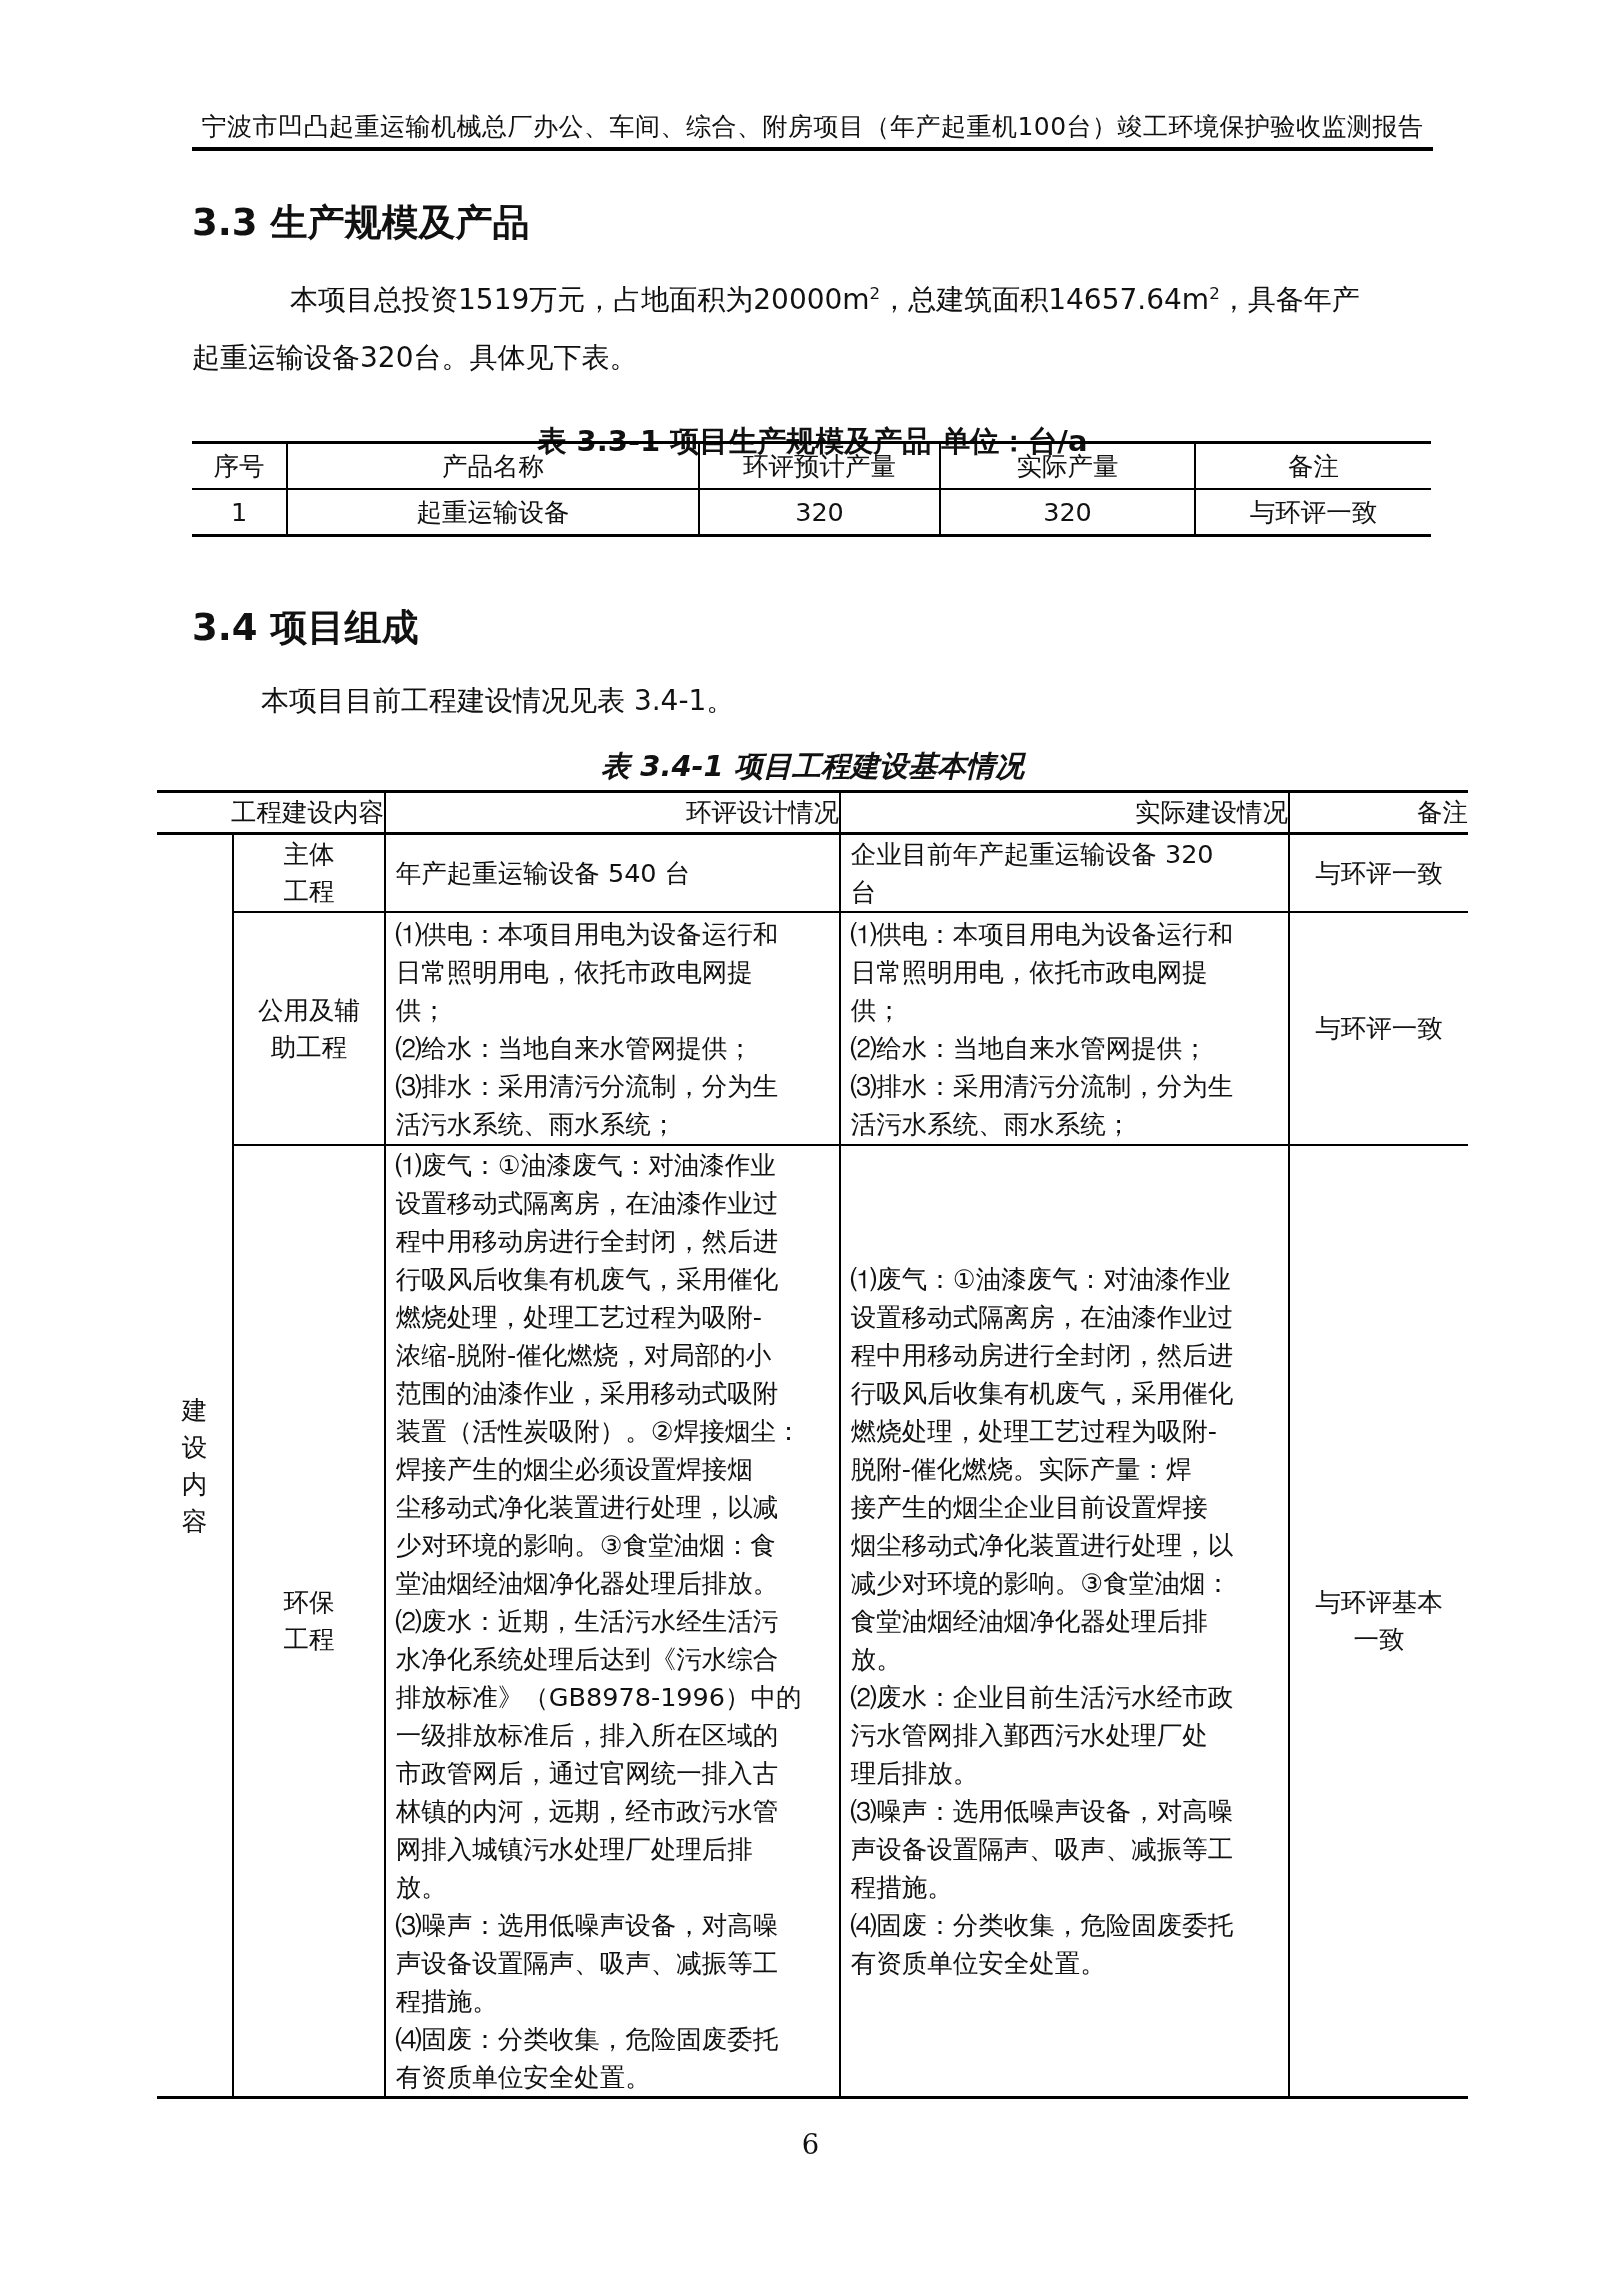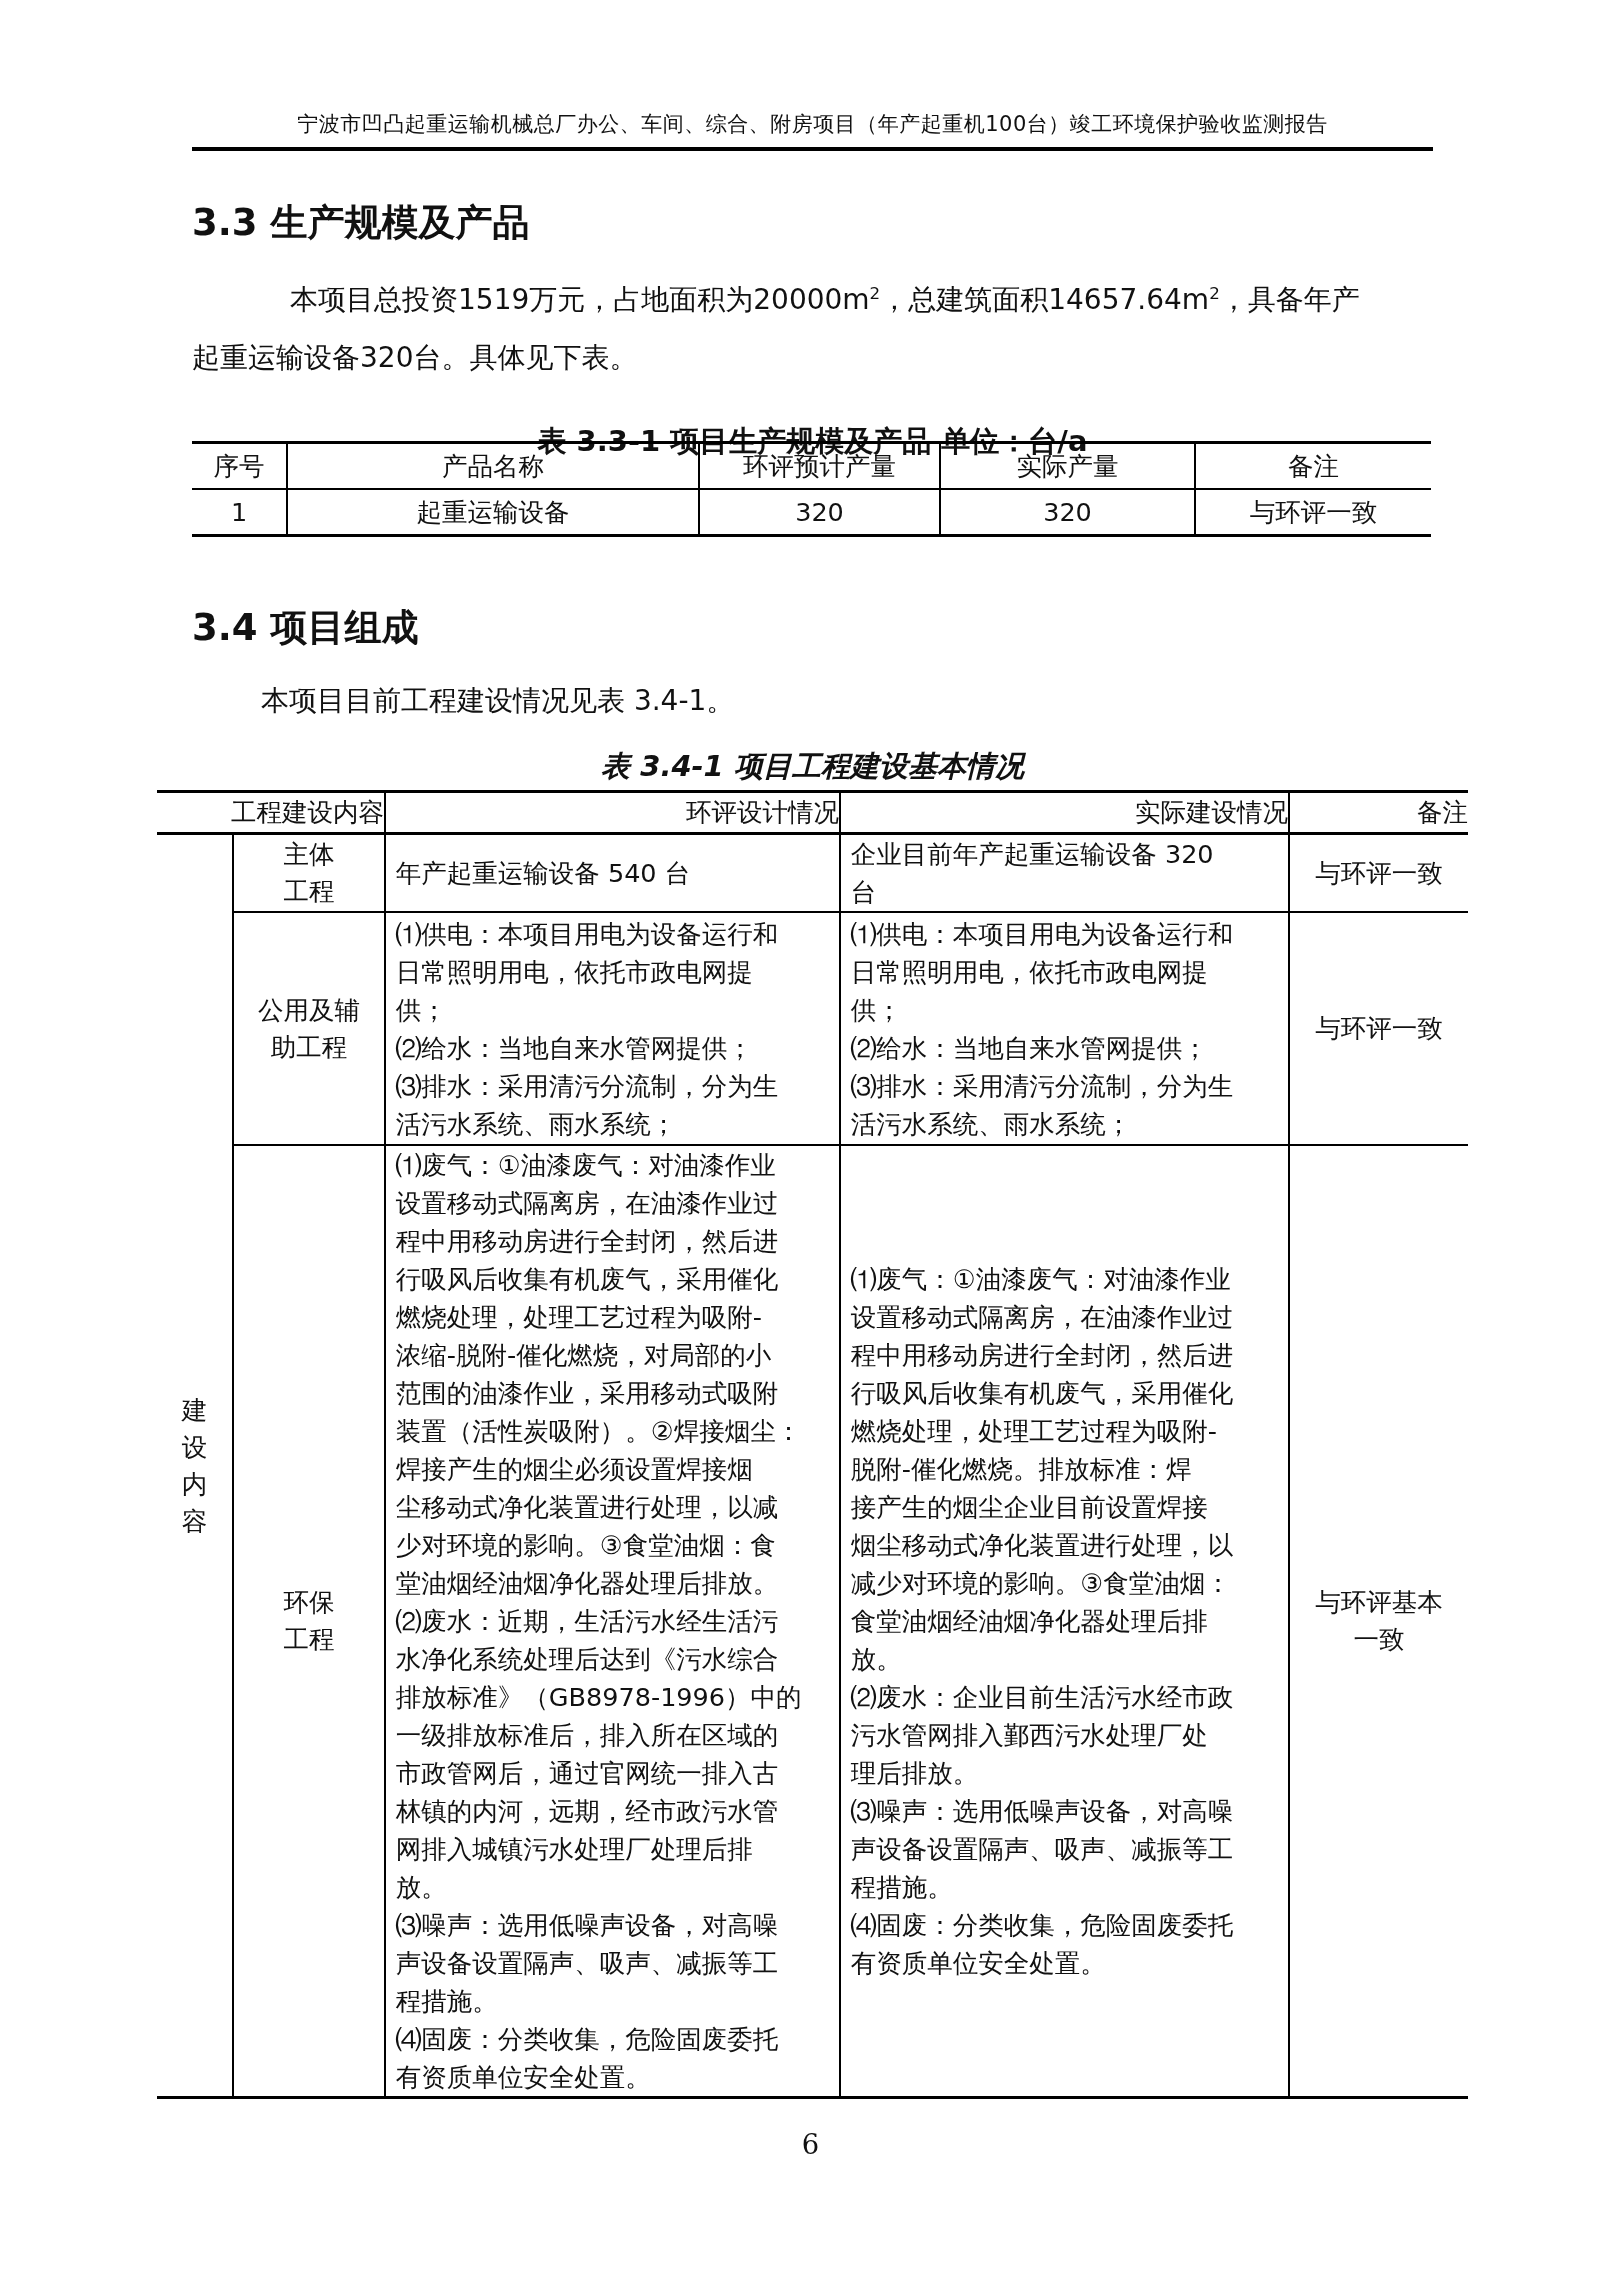--- a/index.html
+++ b/index.html
@@ -2,21 +2,21 @@
 <html><head>
 <meta charset="utf-8">
 <style>
   html, body { margin: 0; padding: 0; background: #ffffff; }
   body {
     width: 1621px; height: 2293px; position: relative; overflow: hidden;
     font-family: "DejaVu Serif", "Liberation Serif", serif; color: #111;
   }
   .running-header {
     position: absolute; left: 192px; top: 110px; width: 1241px;
-    text-align: center; font-size: 21px; letter-spacing: 0.5px;
+    text-align: center; font-size: 25px; letter-spacing: 0.5px;
     font-family: "DejaVu Sans", sans-serif;
   }
   .header-rule {
     position: absolute; left: 192px; top: 147px; width: 1241px; height: 3.9px; background: #000;
   }
   .section-title {
     position: absolute; left: 192px; font-size: 37px; font-weight: bold;
     font-family: "DejaVu Sans", sans-serif;
   }
   .para {
@@ -187,21 +187,21 @@
           <span class="line">程措施。</span>
           <span class="line">⑷固废：分类收集，危险固废委托</span>
           <span class="line">有资质单位安全处置。</span>
         </td>
       <td class="cell-text">
           <span class="line">⑴废气：①油漆废气：对油漆作业</span>
           <span class="line">设置移动式隔离房，在油漆作业过</span>
           <span class="line">程中用移动房进行全封闭，然后进</span>
           <span class="line">行吸风后收集有机废气，采用催化</span>
           <span class="line">燃烧处理，处理工艺过程为吸附-</span>
-          <span class="line">脱附-催化燃烧。排放标准：焊</span>
+          <span class="line">脱附-催化燃烧。实际产量：焊</span>
           <span class="line">接产生的烟尘企业目前设置焊接</span>
           <span class="line">烟尘移动式净化装置进行处理，以</span>
           <span class="line">减少对环境的影响。③食堂油烟：</span>
           <span class="line">食堂油烟经油烟净化器处理后排</span>
           <span class="line">放。</span>
           <span class="line">⑵废水：企业目前生活污水经市政</span>
           <span class="line">污水管网排入鄞西污水处理厂处</span>
           <span class="line">理后排放。</span>
           <span class="line">⑶噪声：选用低噪声设备，对高噪</span>
           <span class="line">声设备设置隔声、吸声、减振等工</span>

